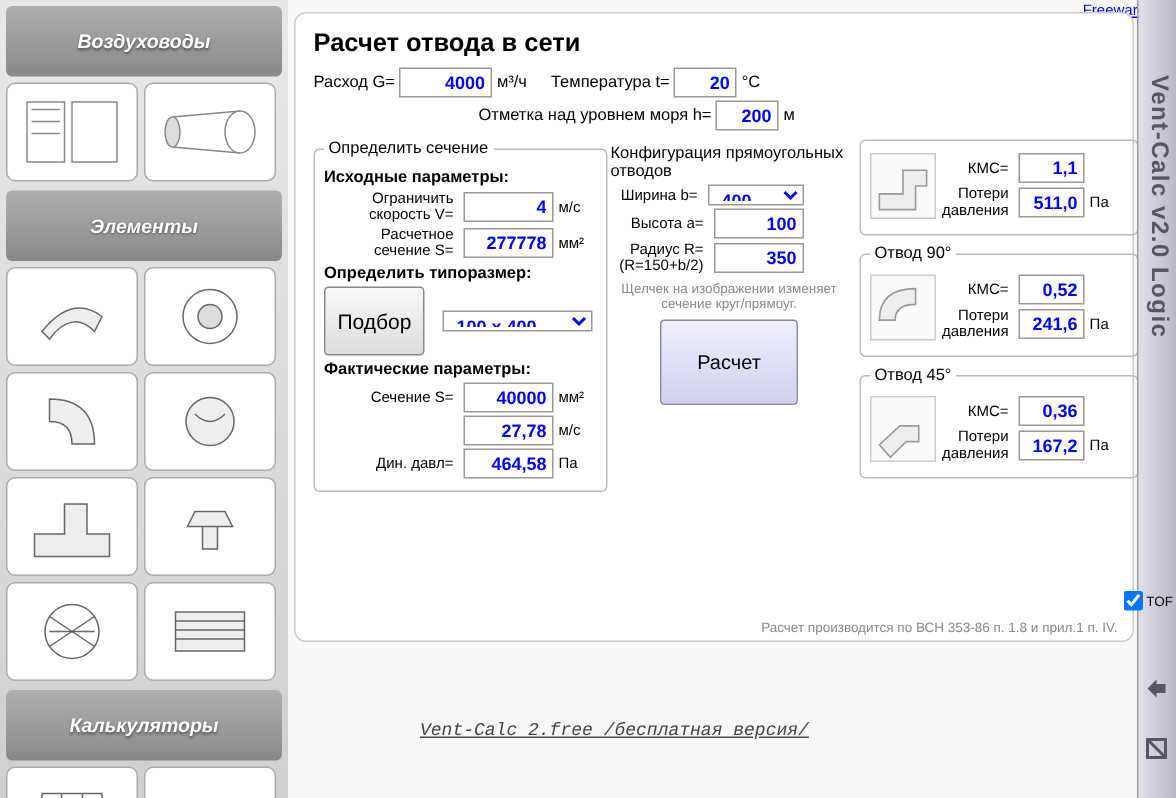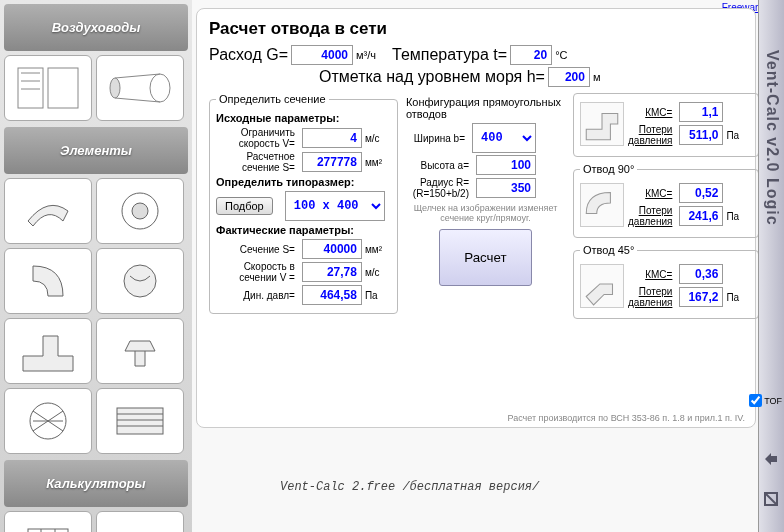--- a/index.html
+++ b/index.html
@@ -69,21 +69,21 @@
   font-size: 10px;
   text-decoration: underline;
 }
 .title {
   font-size: 17px;
   font-weight: bold;
   margin-bottom: 6px;
   color: #000;
 }
 .row { display: flex; align-items: center; margin: 2px 0; }
-.lbl { font-size: 16px; color: #000; }
+.lbl { font-size: 11px; color: #000; }
 .inp {
   border: 1px solid #999;
   color: #0000ff;
   font-weight: bold;
   text-align: right;
   padding: 2px 4px;
   font-size: 12px;
   margin: 0 3px;
   background: #fff;
 }
@@ -104,37 +104,37 @@
 .bold-lbl { font-weight: bold; font-size: 11px; margin: 3px 0; }
 .param-row { display: flex; align-items: center; justify-content: flex-end; margin: 2px 0; }
 .param-row .plbl { font-size: 10px; text-align: right; margin-right: 4px; flex: 1; }
 .param-row .inp { width: 60px; }
 .param-row .unit { width: 26px; font-size: 10px; }
 
 .btn {
   background: linear-gradient(180deg, #f8f8f8, #ddd);
   border: 1px solid #888;
   border-radius: 3px;
-  padding: 2px 8px;
-  font-size: 11px;
+  padding: 14px 8px;
+  font-size: 14px;
   cursor: pointer;
 }
-select.inp { text-align: left; height: 30px; font-family: Liberation Mono, monospace; }
+select.inp { text-align: left; height: 14px; }
 
 .fit-group fieldset { font-size: 10px; }
 .fit-row { display: flex; align-items: center; gap: 4px; margin: 2px 0; }
 .fit-icon {
   width: 44px; height: 44px;
   border: 1px solid #ccc;
   background: #fafafa;
   display: flex; align-items: center; justify-content: center;
 }
 .fit-vals { flex: 1; }
 .fit-vals .param-row .inp { width: 44px; }
-.fit-vals .param-row .plbl { font-size: 10px; text-decoration: underline; }
+.fit-vals .param-row .plbl { font-size: 10px; }
 
 .hint { font-size: 9px; color: #888; text-align: center; margin: 4px 0; }
 .calc-btn {
   display: block;
   margin: 6px auto;
   padding: 20px 24px;
   background: linear-gradient(180deg, #f0f0ff, #d0d0ee);
   border: 1px solid #88a;
   border-radius: 3px;
   cursor: pointer;
@@ -146,20 +146,21 @@
   color: #888;
 }
 .version-note {
   position: absolute;
   left: 280px;
   bottom: 38px;
   font-family: "Courier New", monospace;
   font-style: italic;
   font-size: 12px;
   color: #444;
+  text-decoration: underline;
 }
 .right-strip {
   position: absolute;
   right: 0; top: 0;
   width: 26px; height: 532px;
   background: linear-gradient(90deg, #e0e0e8, #b8b8c8);
   border-left: 1px solid #999;
 }
 .vert-title {
   writing-mode: vertical-rl;
@@ -329,21 +330,20 @@
             <option>100 x 400</option>
           </select>
         </div>
         <div class="bold-lbl">Фактические параметры:</div>
         <div class="param-row">
           <span class="plbl">Сечение S=</span>
           <input class="inp" value="40000" style="">
           <span class="unit">мм²</span>
         </div>
         <div class="param-row">
-          <span class="plbl">Скорость в сечении V =</span>
           <input class="inp" value="27,78" style="">
           <span class="unit">м/с</span>
         </div>
         <div class="param-row">
           <span class="plbl">Дин. давл=</span>
           <input class="inp" value="464,58" style="">
           <span class="unit">Па</span>
         </div>
       </fieldset>
     </div>

